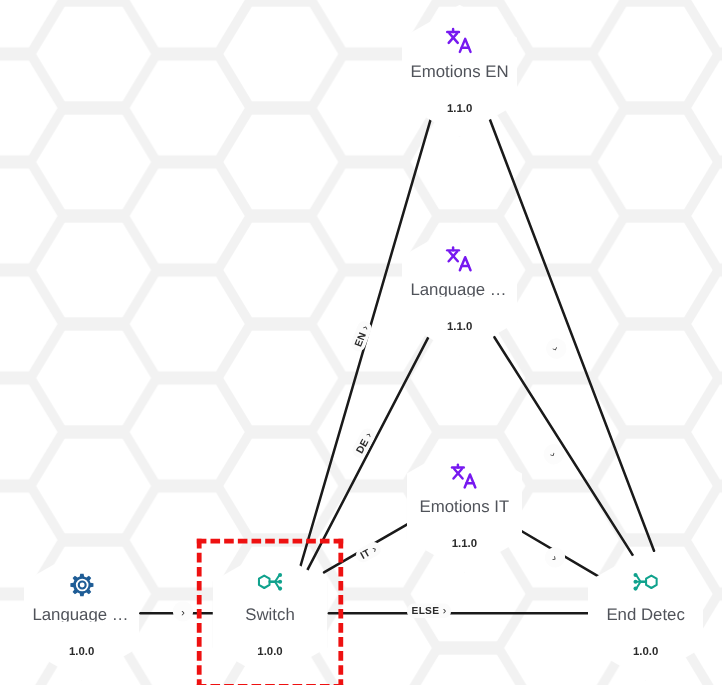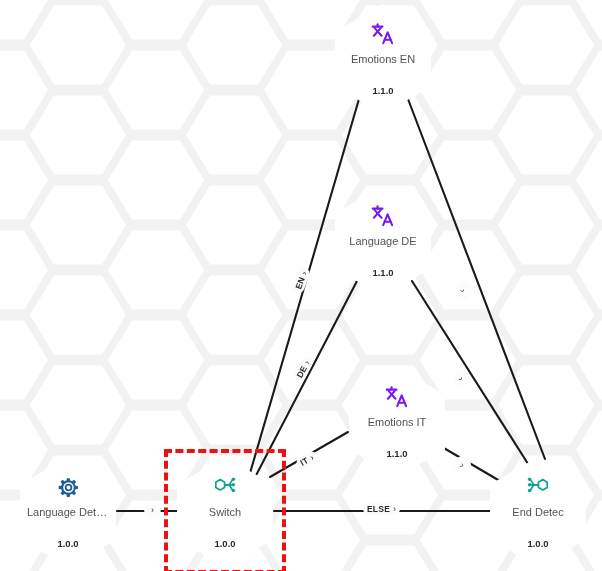--- a/index.html
+++ b/index.html
@@ -64,21 +64,21 @@
   }
   .node-icon {
     width: 26px;
     height: 26px;
     display: flex;
     align-items: center;
     justify-content: center;
     margin-bottom: 5px;
   }
   .node-title {
-    font-size: 11px;
+    font-size: 14px;
     color: #50535a;
     line-height: 12px;
     max-width: 82px;
     text-align: center;
     white-space: nowrap;
     overflow: hidden;
     text-overflow: ellipsis;
   }
   .node-version {
     font-size: 9.5px;
@@ -211,21 +211,21 @@
             <path d="M10 6.3 L3.6 13.6" stroke="#7719f0" stroke-width="1.9" stroke-linecap="round"></path>
             <path d="M12.2 20.5 L16.3 10.5 L20.4 20.5" stroke="#7719f0" stroke-width="1.9" stroke-linecap="round" stroke-linejoin="round"></path>
             <path d="M13.6 17.3 H19" stroke="#7719f0" stroke-width="1.9" stroke-linecap="round"></path>
           </svg>
         </div>
         <div class="node-title">Language DE</div>
         <div class="node-version">1.1.0</div>
       </div>
     </div>
 
-    <div class="node" style="left:349px; top:367px;">
+    <div class="node" style="left:339px; top:367px;">
       <div class="hex-shape"></div>
       <div class="hex-inner">
         <div class="node-icon">
           <svg width="26" height="26" viewBox="0 0 24 24" fill="none">
             <path d="M2.5 5.2 H11.5" stroke="#7719f0" stroke-width="1.9" stroke-linecap="round"></path>
             <path d="M7 3 V5.2" stroke="#7719f0" stroke-width="1.9" stroke-linecap="round"></path>
             <path d="M4.2 6.3 L10.6 13.6" stroke="#7719f0" stroke-width="1.9" stroke-linecap="round"></path>
             <path d="M10 6.3 L3.6 13.6" stroke="#7719f0" stroke-width="1.9" stroke-linecap="round"></path>
             <path d="M12.2 20.5 L16.3 10.5 L20.4 20.5" stroke="#7719f0" stroke-width="1.9" stroke-linecap="round" stroke-linejoin="round"></path>
             <path d="M13.6 17.3 H19" stroke="#7719f0" stroke-width="1.9" stroke-linecap="round"></path>
@@ -299,21 +299,21 @@
     <div class="edge-label" style="left:290px; top:363px; transform:rotate(-62deg);">
       <span>DE</span>
       <span class="chev">›</span>
     </div>
 
     <div class="edge-label" style="left:296px; top:454px; transform:rotate(-29deg);">
       <span>IT</span>
       <span class="chev">›</span>
     </div>
 
-    <div class="edge-label" style="left:363px; top:503px;">
+    <div class="edge-label" style="left:339px; top:503px;">
       <span>ELSE</span>
       <span class="chev">›</span>
     </div>
 
     <div class="marker-only" style="left:144px; top:501px;">
       <span>›</span>
     </div>
 
     <div class="marker-only" style="left:455px; top:282px; transform:rotate(70deg);">
       <span>›</span>

